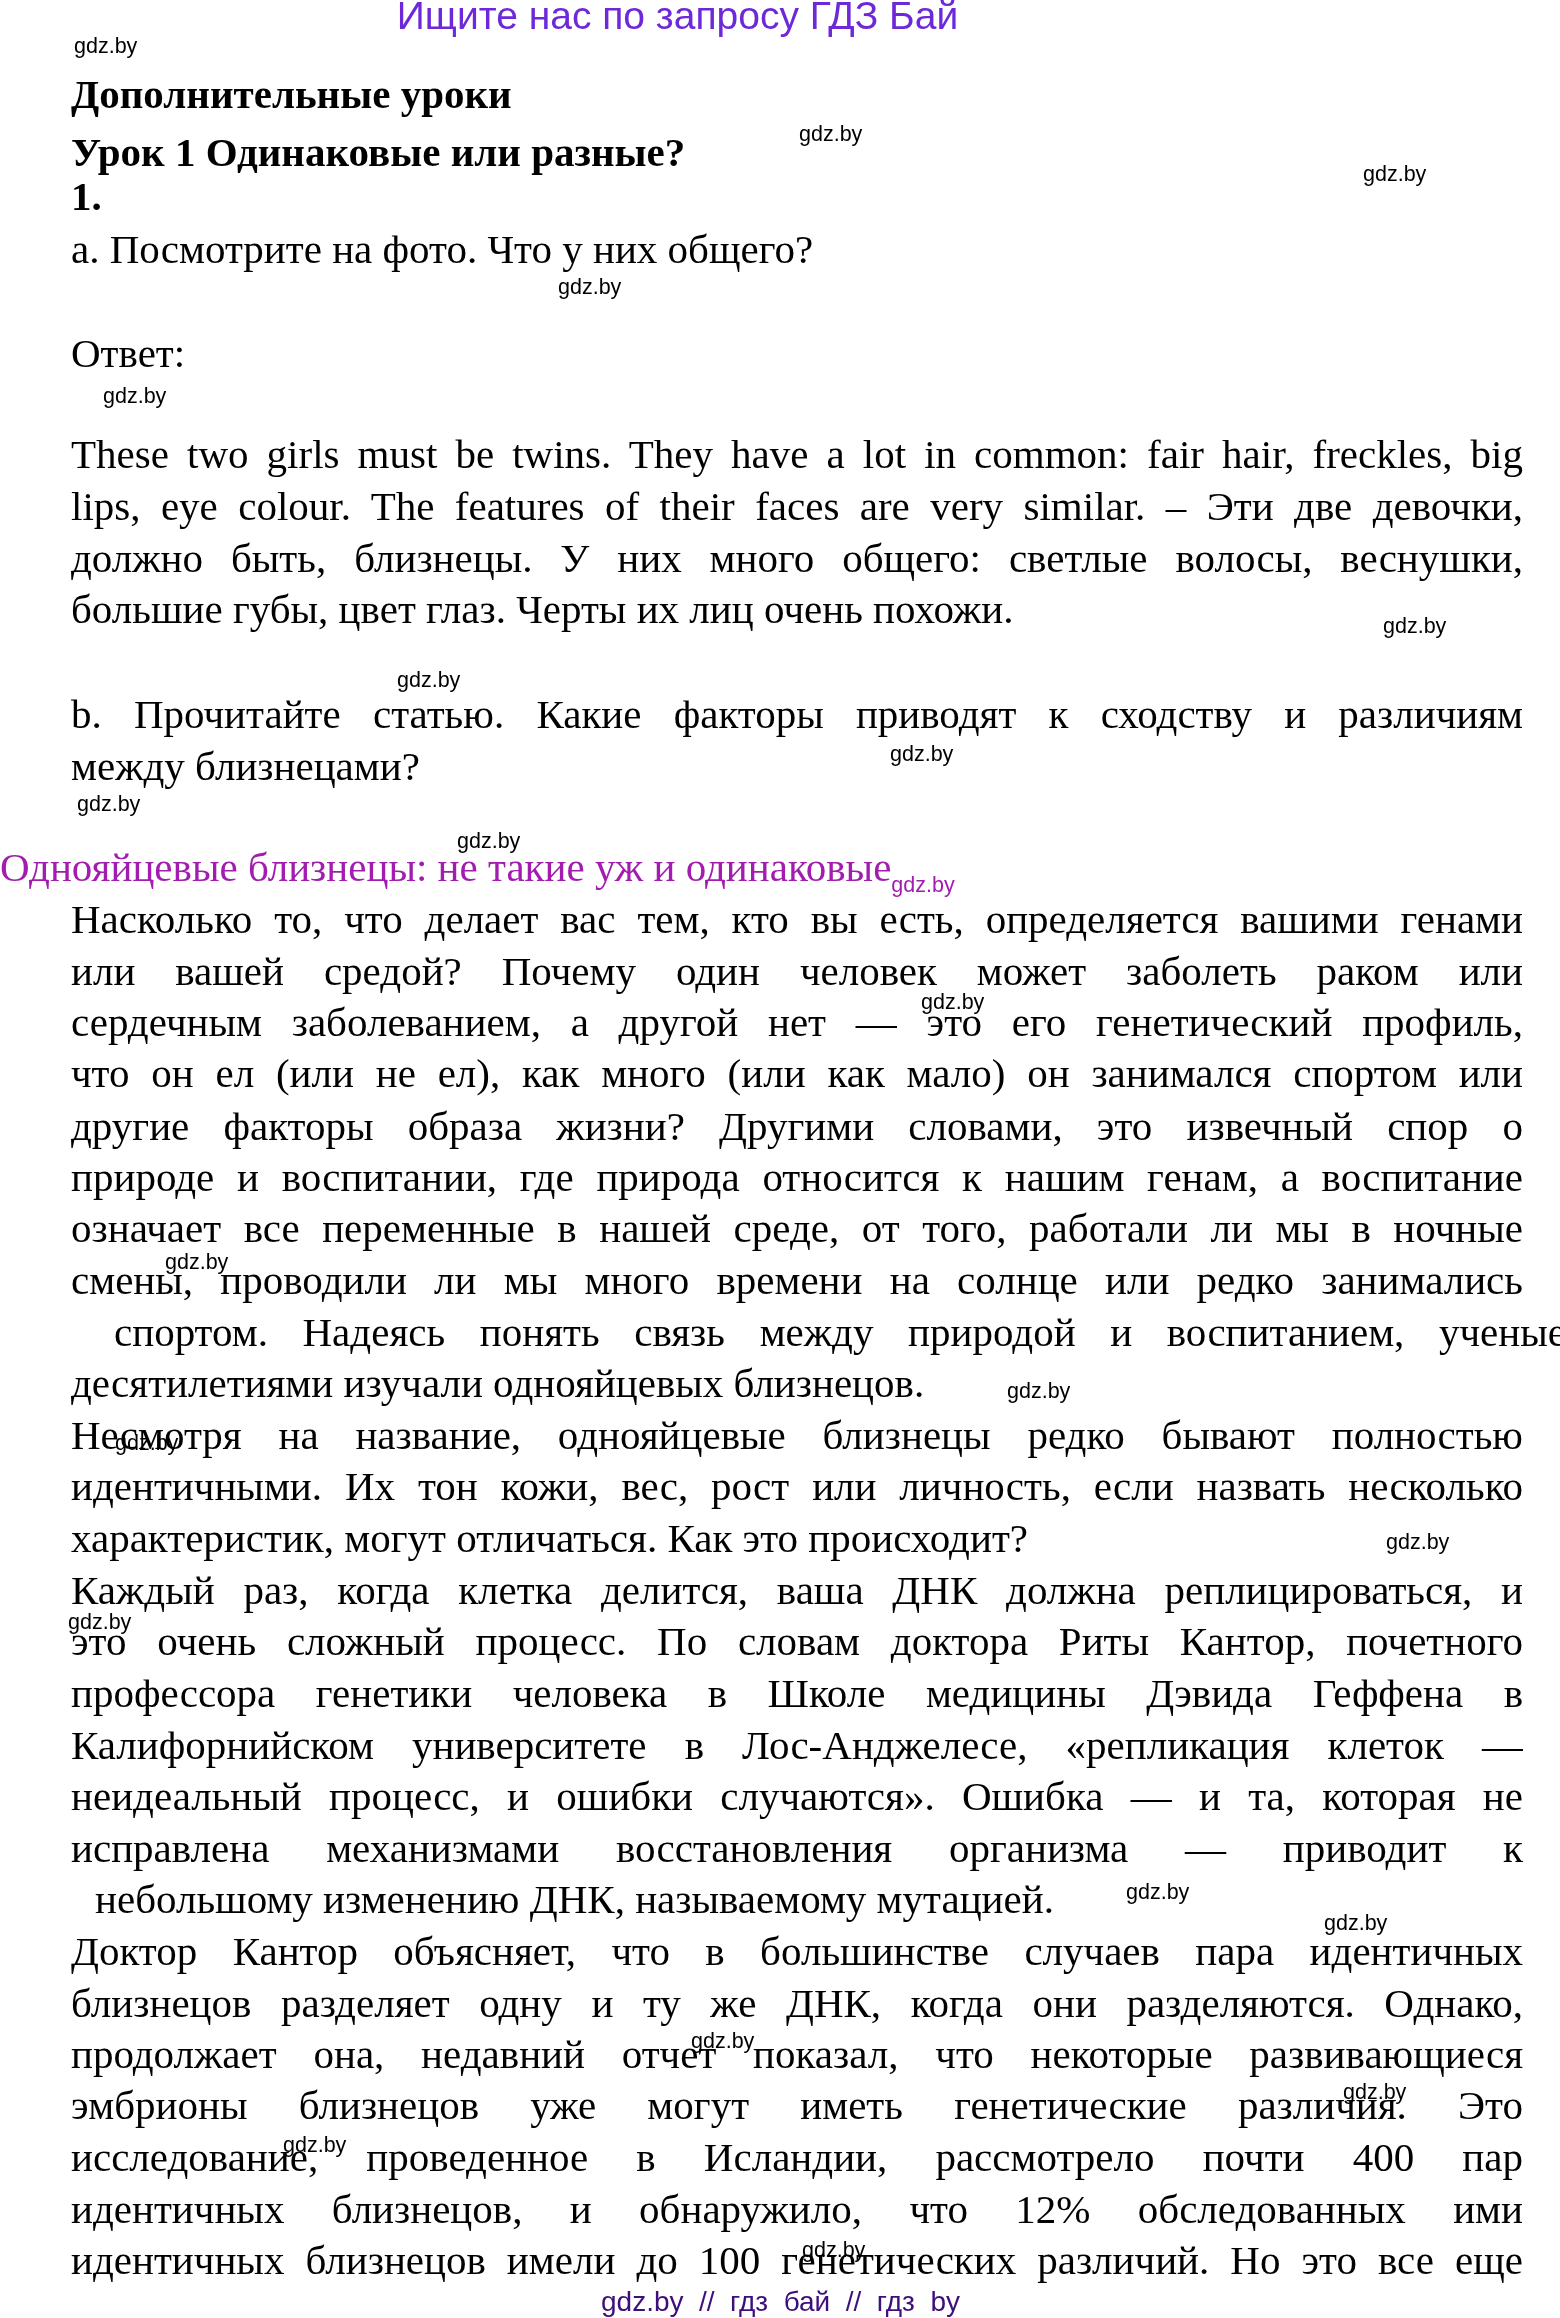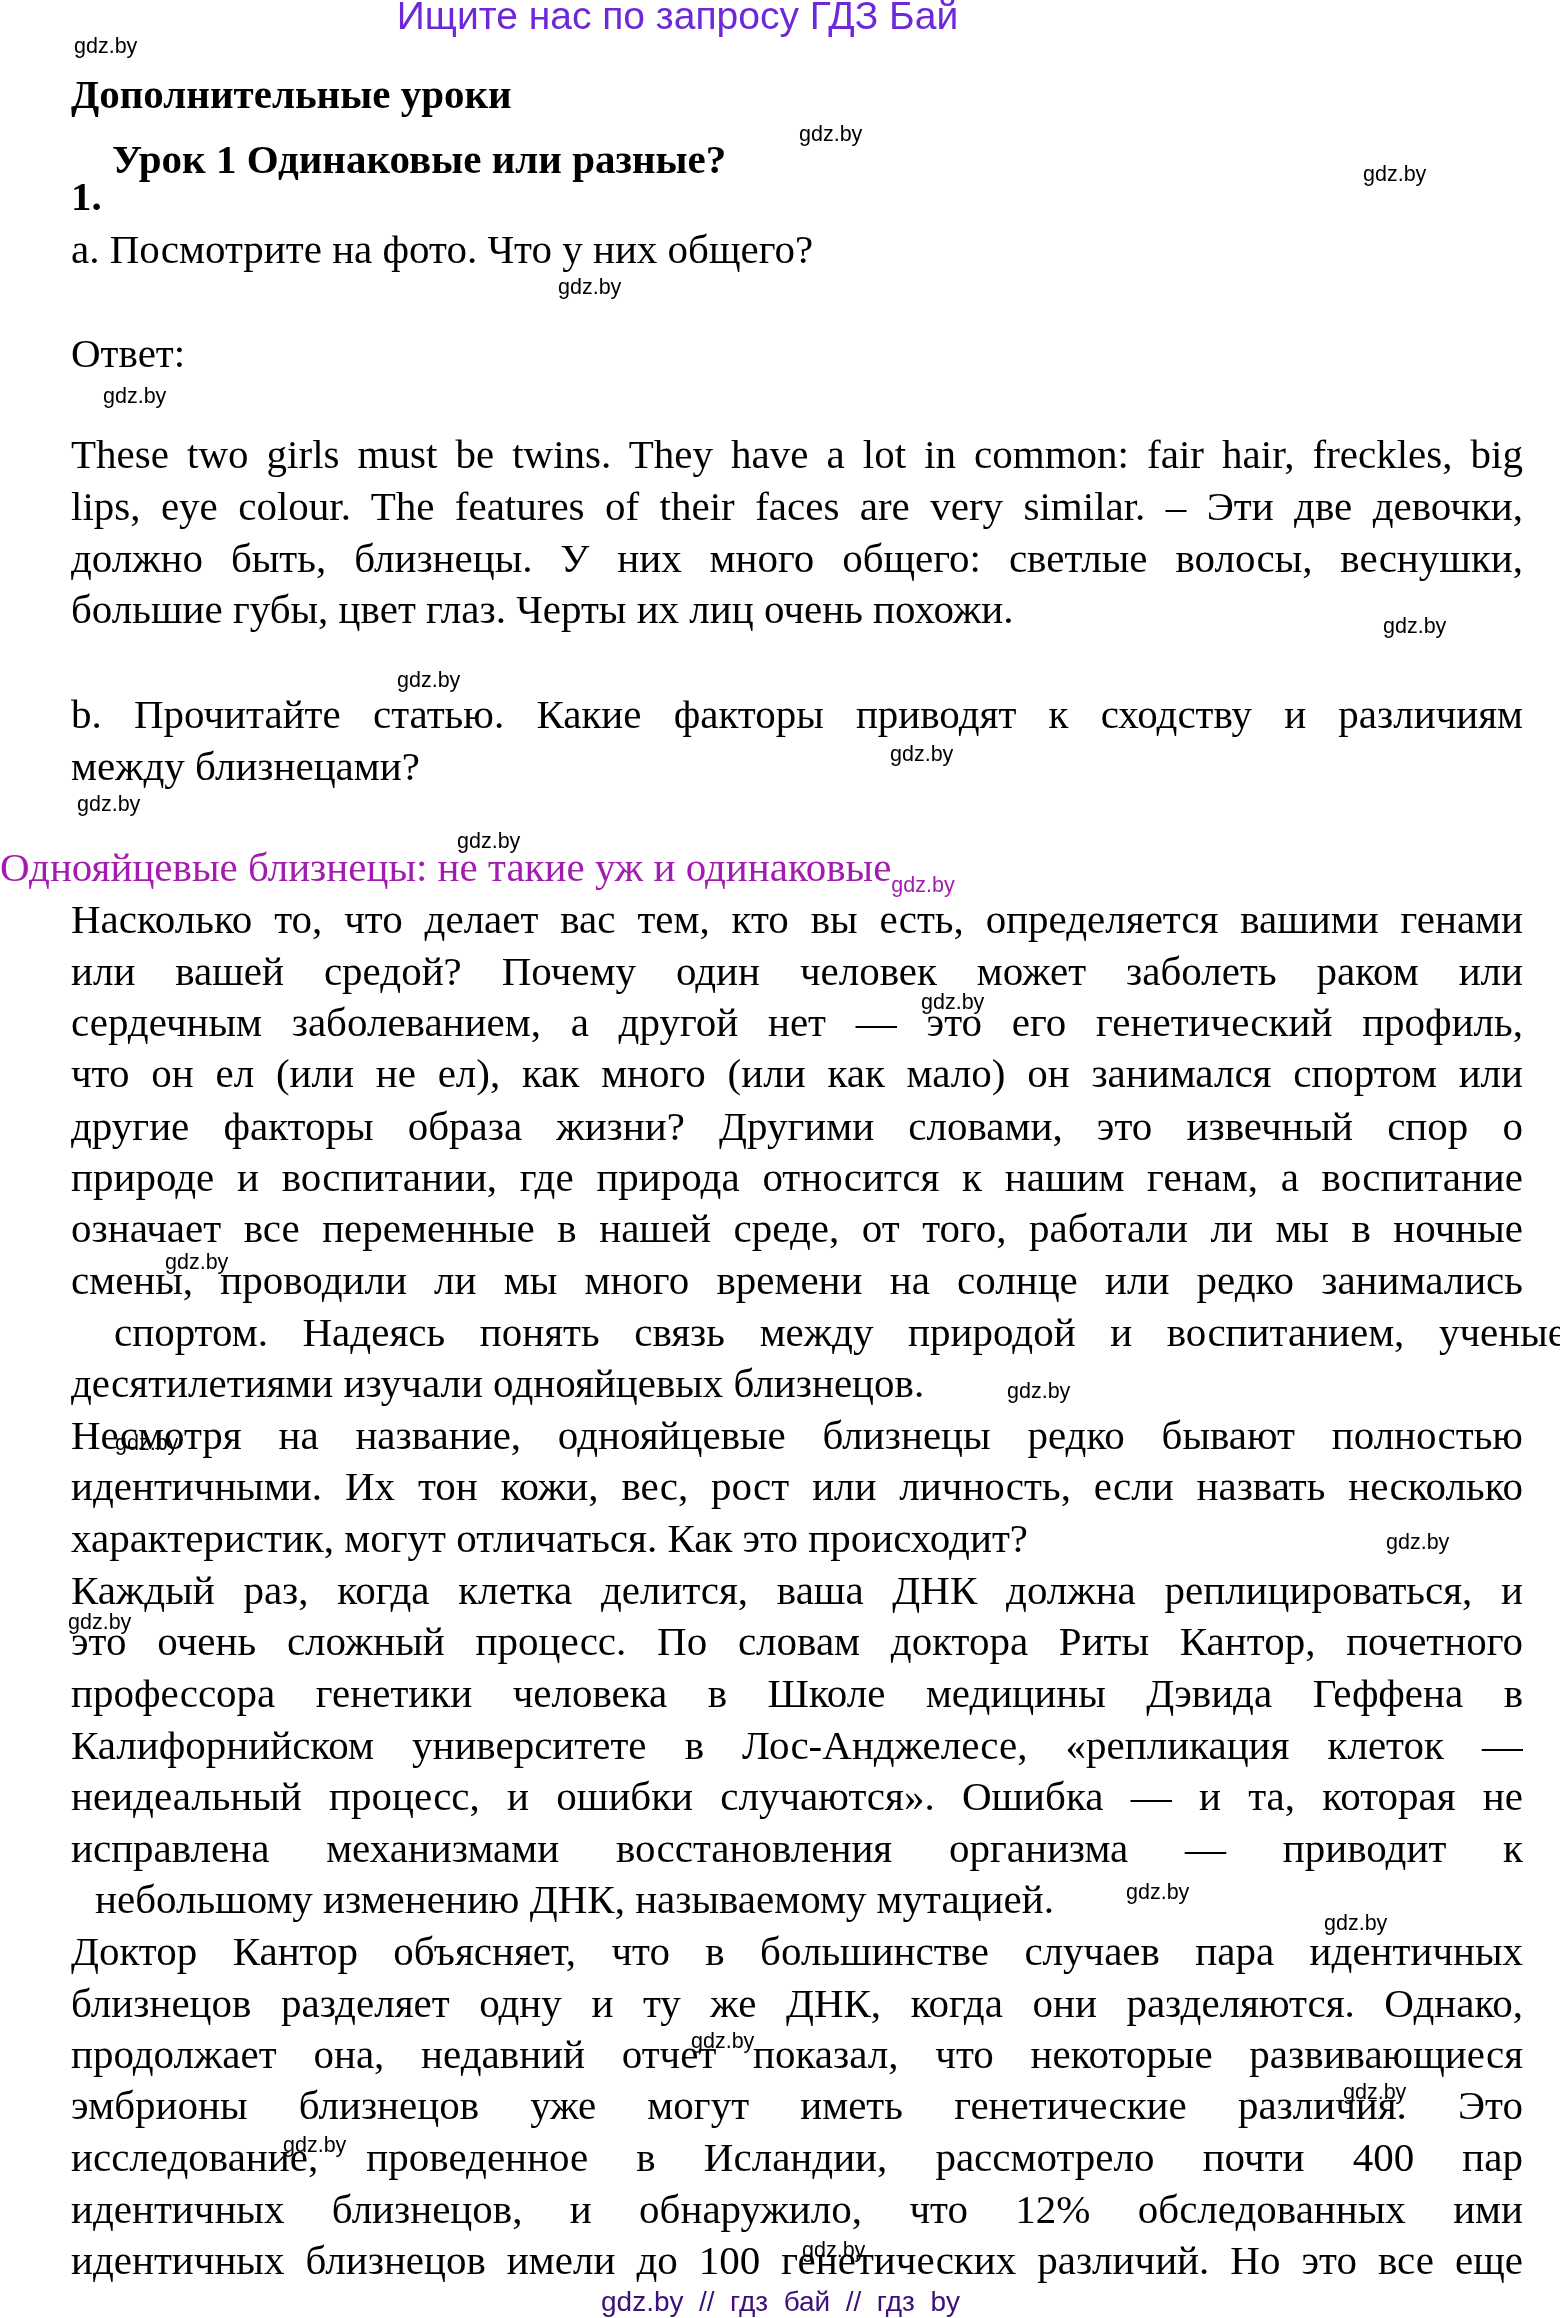--- a/index.html
+++ b/index.html
@@ -37,21 +37,21 @@
   <div class="wm" style="left:1386px;top:1531px;">gdz.by</div>
   <div class="wm" style="left:68px;top:1611px;">gdz.by</div>
   <div class="wm" style="left:1126px;top:1881px;">gdz.by</div>
   <div class="wm" style="left:1324px;top:1912px;">gdz.by</div>
   <div class="wm" style="left:691px;top:2030px;">gdz.by</div>
   <div class="wm" style="left:1343px;top:2081px;">gdz.by</div>
   <div class="wm" style="left:283px;top:2134px;">gdz.by</div>
   <div class="wm" style="left:802px;top:2239px;">gdz.by</div>
 
   <div class="h" style="top:71px;">Дополнительные уроки</div>
-  <div class="h" style="top:136px;margin-left:41px;">Урок 1 Одинаковые или разные?</div>
+  <div class="h" style="top:129px;">Урок 1 Одинаковые или разные?</div>
   <div class="h" style="top:173px;">1.</div>
 
   <div class="t" style="left:71px;top:226px;">a. Посмотрите на фото. Что у них общего?</div>
   <div class="t" style="left:71px;top:330px;">Ответ:</div>
 
   <div class="j" style="top:483px;">lips, eye colour. The features of their faces are very similar. – Эти две девочки,</div>
   <div class="j" style="top:431px;">These two girls must be twins. They have a lot in common: fair hair, freckles, big</div>
   <div class="j" style="top:535px;">должно быть, близнецы. У них много общего: светлые волосы, веснушки,</div>
   <div class="t" style="left:71px;top:586px;">большие губы, цвет глаз. Черты их лиц очень похожи.</div>
 

